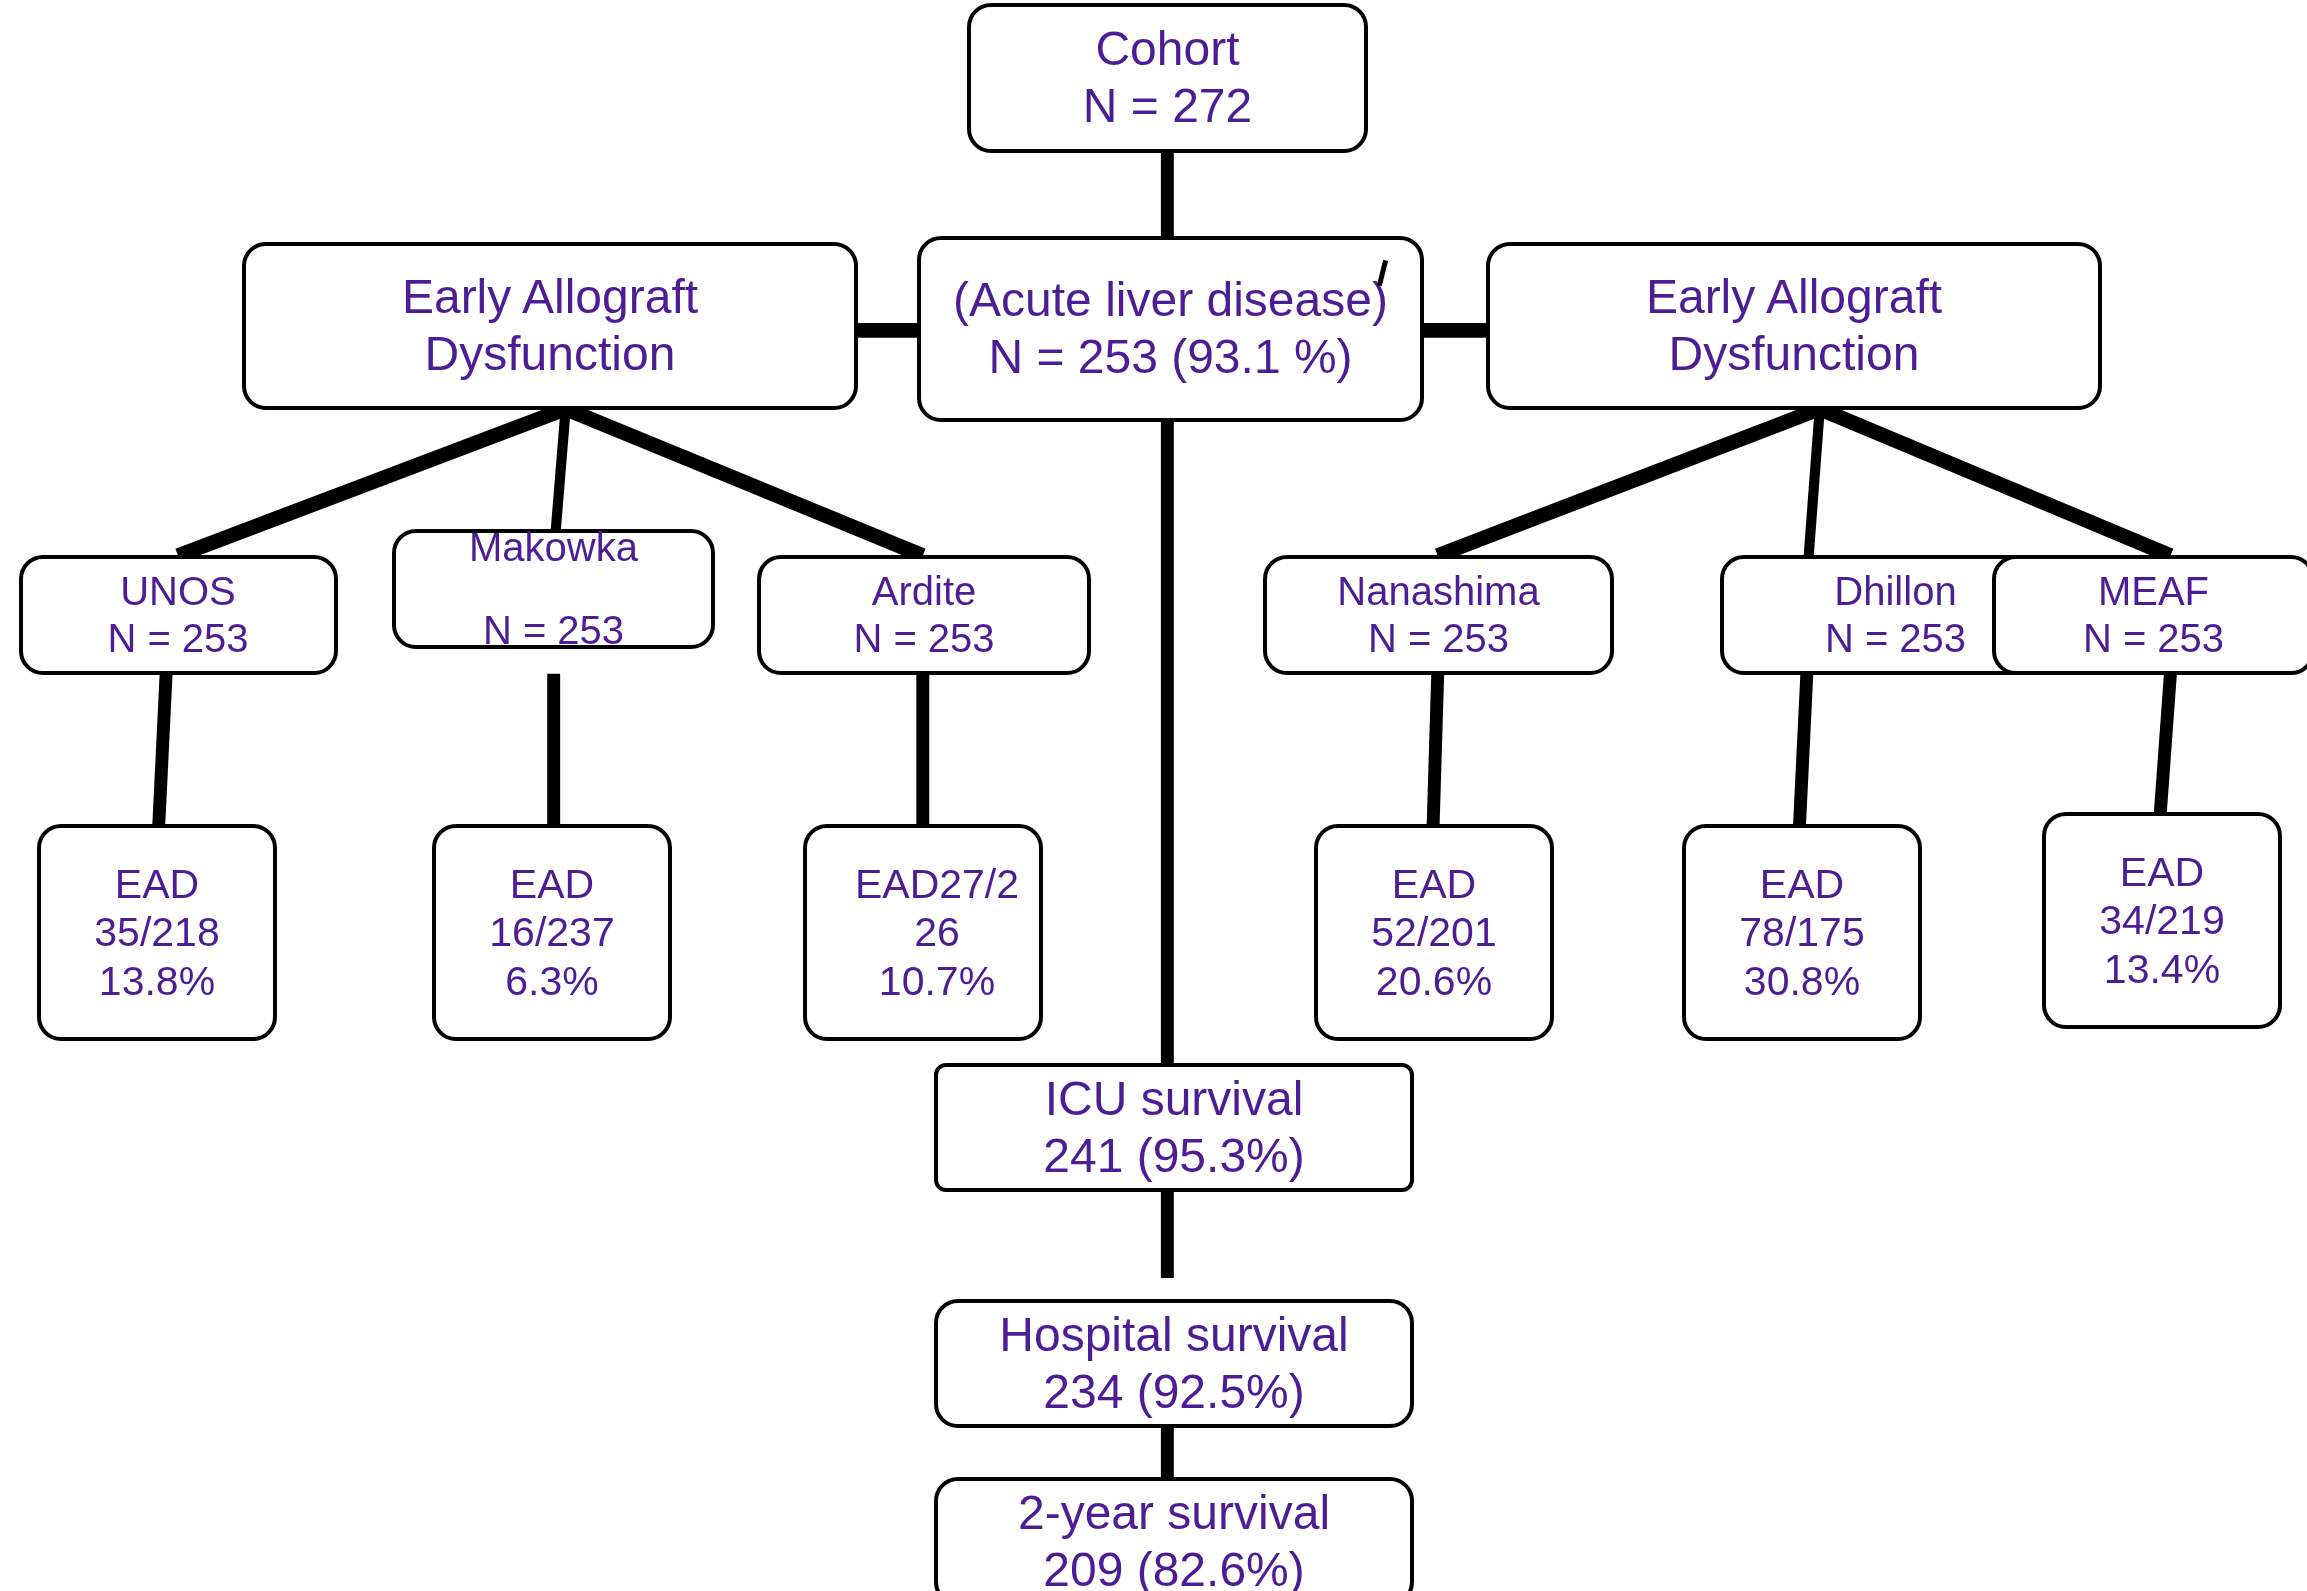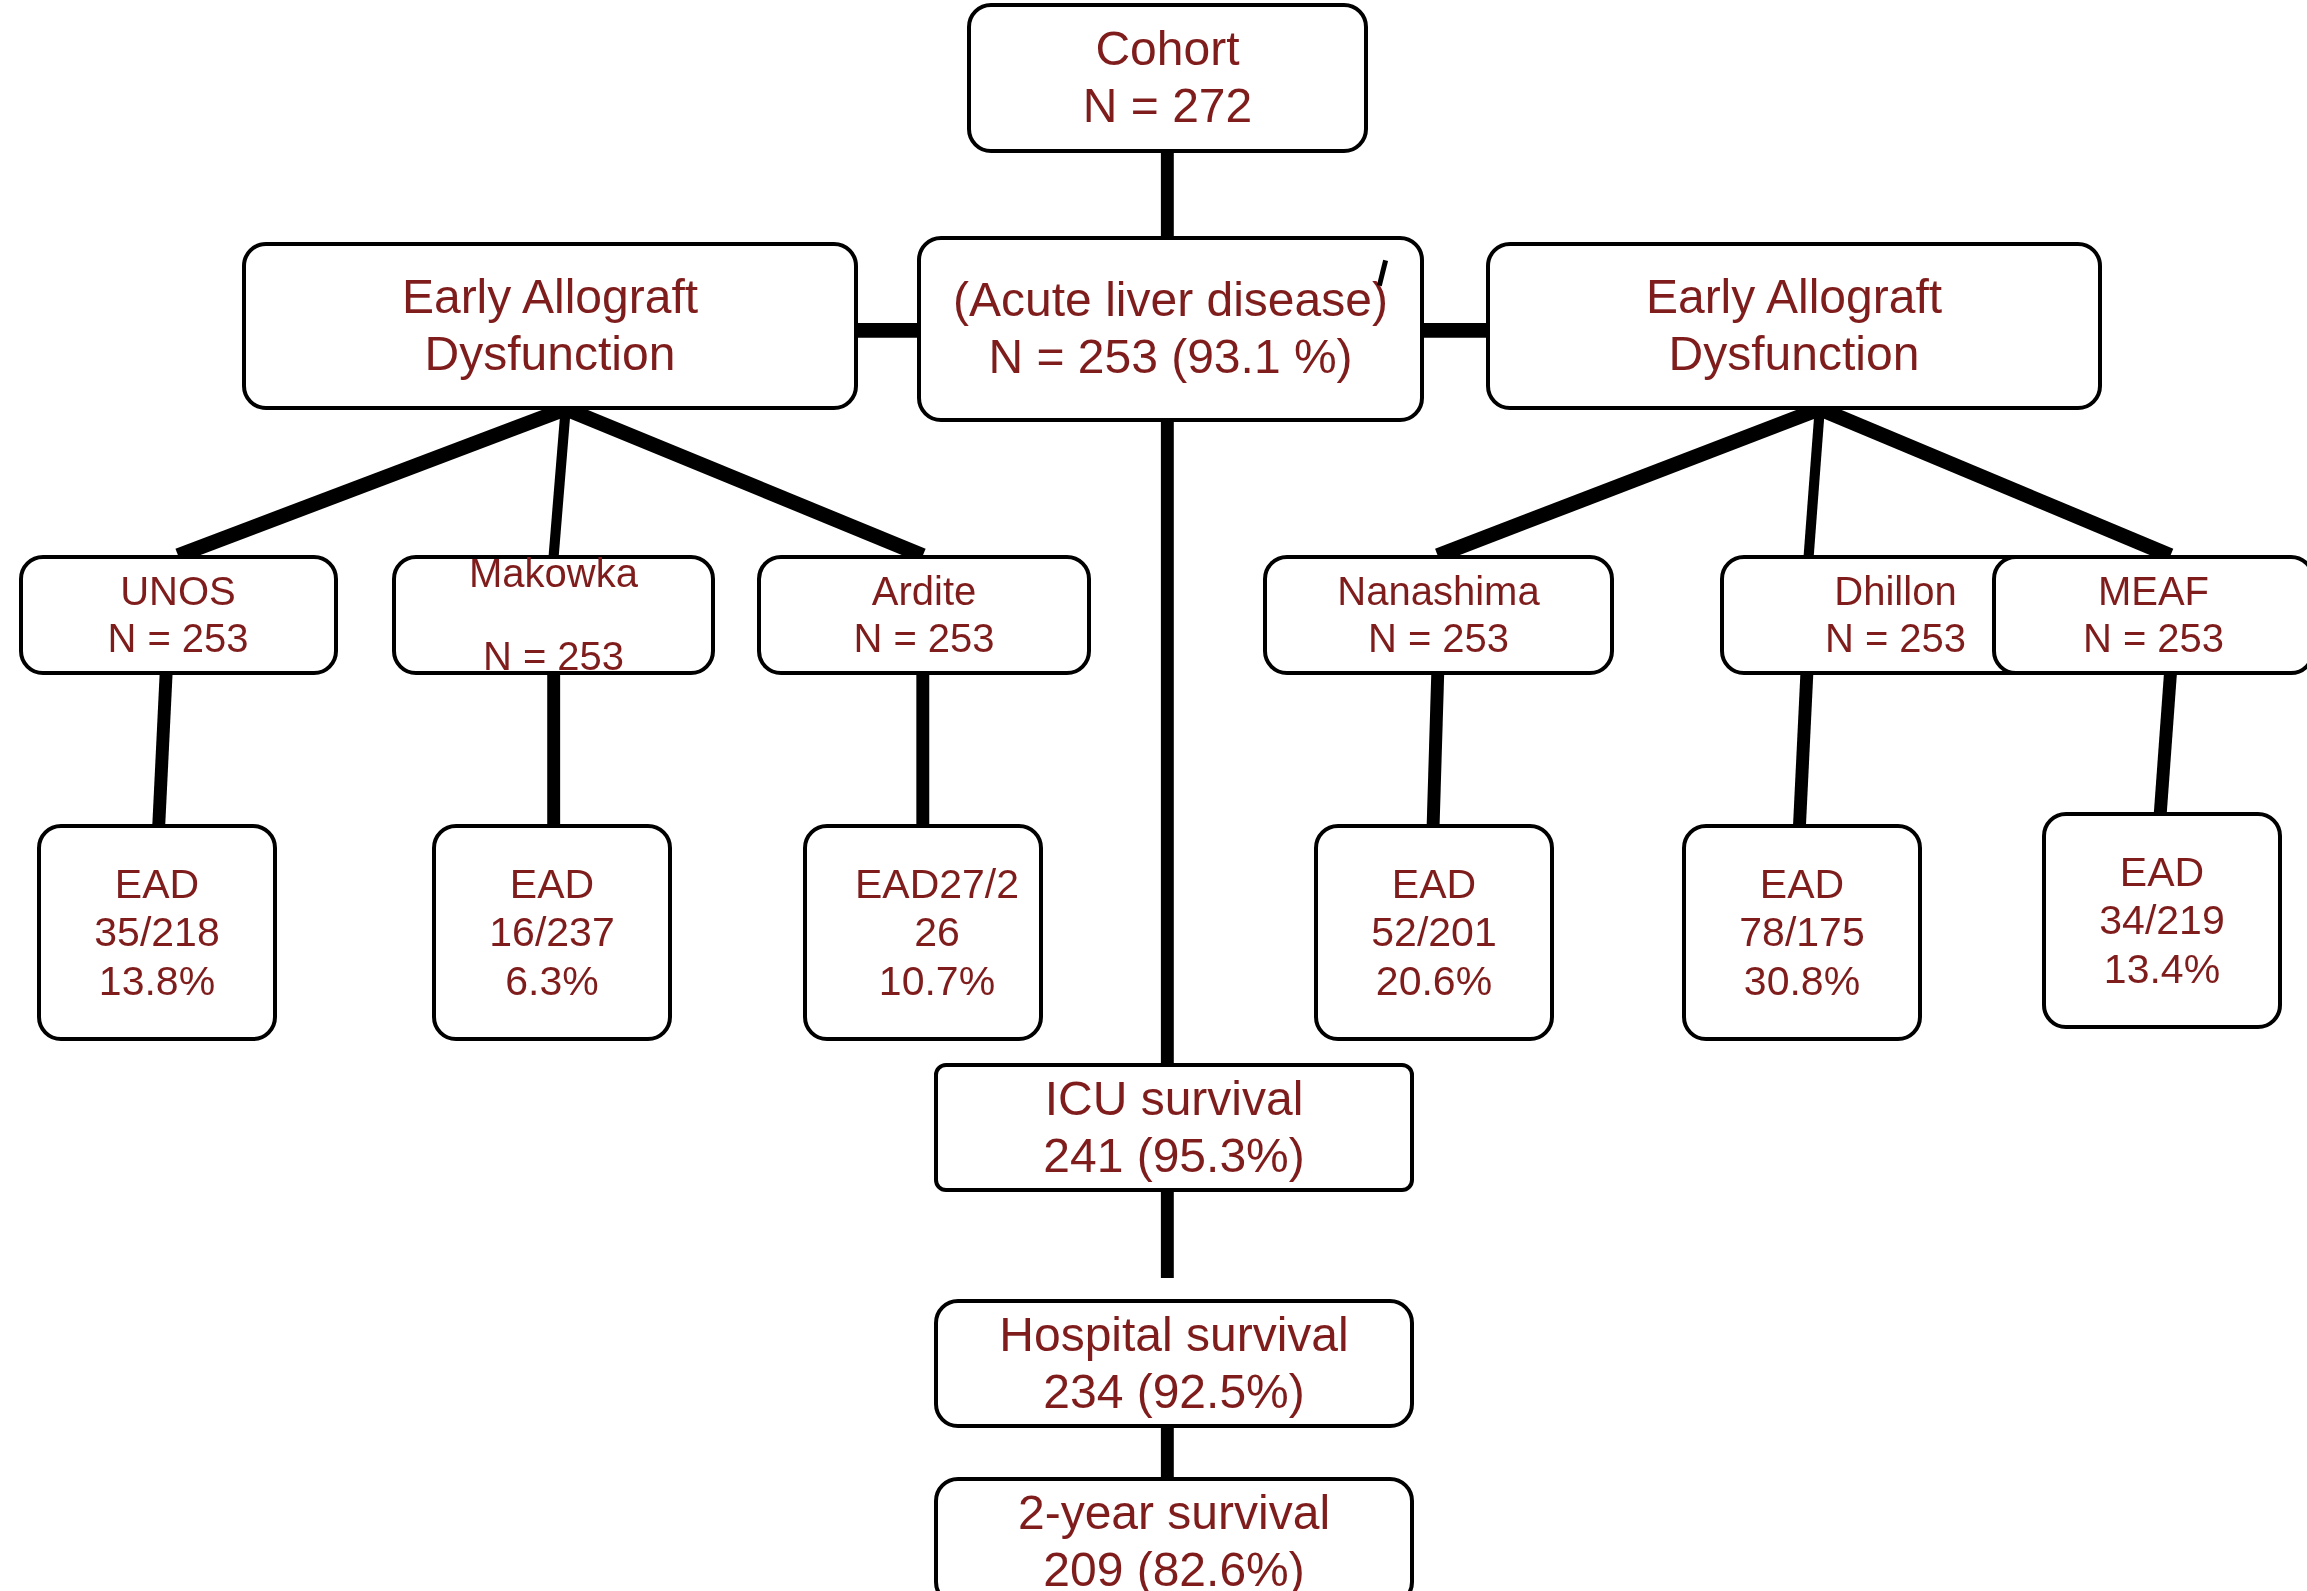--- a/index.html
+++ b/index.html
@@ -26,21 +26,21 @@
   .node {
     position: absolute;
     box-sizing: border-box;
     background: #ffffff;
     border: 4.6px solid #000000;
     border-radius: 24px;
     display: flex;
     flex-direction: column;
     align-items: center;
     justify-content: center;
-    color: #7f1d1d;
+    color: #4c1d95;
     z-index: 2;
   }
   .node .line {
     display: block;
     white-space: nowrap;
     text-align: center;
     line-height: 1.18;
   }
   .t-big .line  { font-size: 48px; }
   .t-mid .line  { font-size: 40px; }
@@ -109,21 +109,21 @@
   <div class="node t-big" style="left:1486px; top:242px; width:616px; height:168px;">
     <span class="line">Early Allograft</span>
     <span class="line">Dysfunction</span>
   </div>
 
   <div class="node t-mid" style="left:18.5px; top:555px; width:319px; height:120px;">
     <span class="line">UNOS</span>
     <span class="line">N = 253</span>
   </div>
 
-  <div class="node t-mid" style="left:392px; top:555px; width:323px; height:120px;gap:36px;">
+  <div class="node t-mid" style="left:392px; top:529px; width:323px; height:120px;gap:36px;">
     <span class="line">Makowka</span>
     <span class="line">N = 253</span>
   </div>
 
   <div class="node t-mid" style="left:757px; top:555px; width:334px; height:120px;">
     <span class="line">Ardite</span>
     <span class="line">N = 253</span>
   </div>
 
   <div class="node t-mid" style="left:1263px; top:555px; width:351px; height:120px;">

